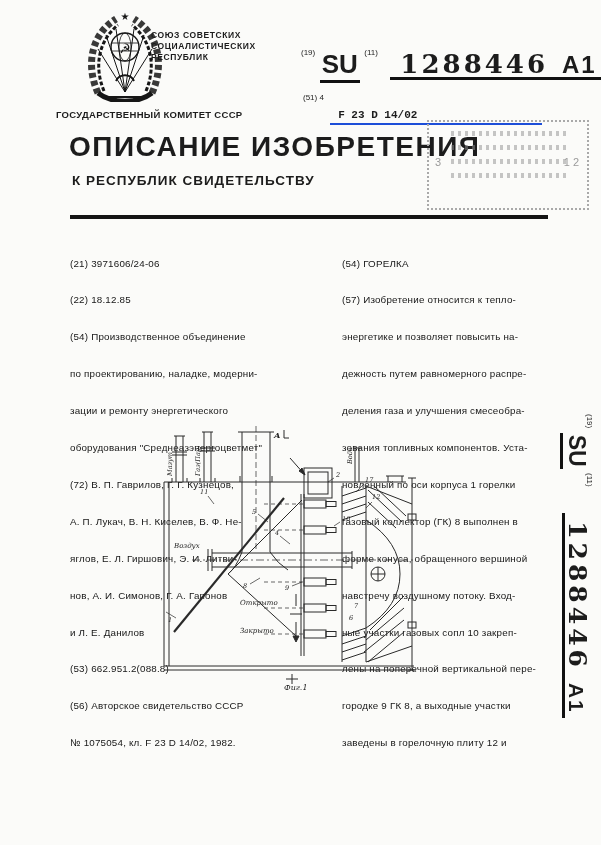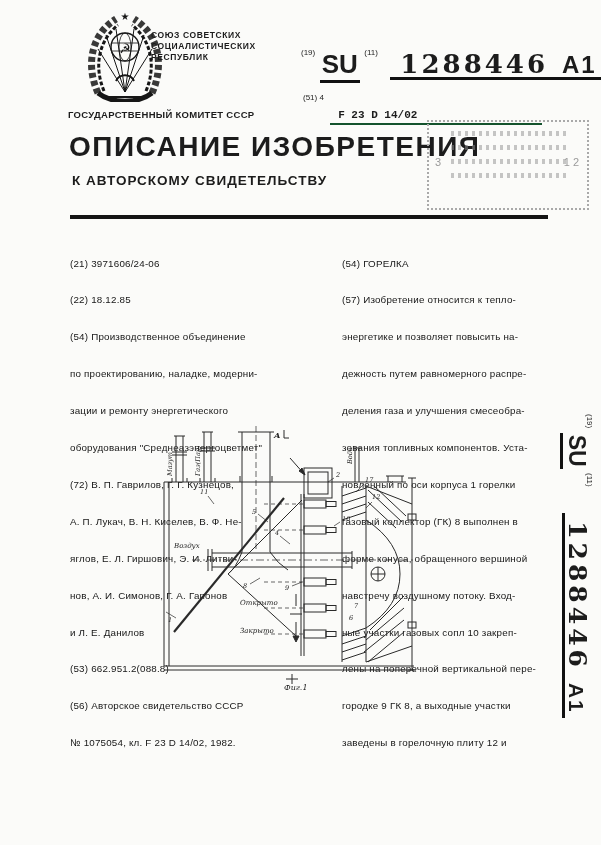--- a/index.html
+++ b/index.html
@@ -5,38 +5,38 @@
   html,body{margin:0;padding:0;background:#e8e8e6;}
   #page{
     position:relative;width:601px;height:845px;margin:0 auto;
     background:#fbfbf9;color:#1c1c1c;overflow:hidden;
     font-family:"Liberation Sans","DejaVu Sans",sans-serif;
   }
   
   #emblem{position:absolute;left:86px;top:7px;width:78px;height:95px;}
   #union-name{position:absolute;left:151px;top:30px;font-size:8.5px;font-weight:bold;
     line-height:11px;letter-spacing:.6px;}
-  #committee{position:absolute;left:68px;top:109px;font-size:9.5px;font-weight:bold;
+  #committee{position:absolute;left:56px;top:109px;font-size:9.5px;font-weight:bold;
     line-height:12px;letter-spacing:.3px;}
   #doc-title{position:absolute;left:69px;top:131px;font-size:28px;font-weight:bold;
     letter-spacing:1.5px;}
   #doc-subtitle{position:absolute;left:72px;top:173px;font-size:13.5px;font-weight:bold;
     letter-spacing:1px;}
   #rule-main{position:absolute;left:70px;top:215px;width:478px;height:4px;background:#141414;}
   
   #pubnum{position:absolute;left:301px;top:48px;white-space:nowrap;}
   .sup{font-size:8px;vertical-align:18px;font-weight:normal;}
   #pubnum .su{font-size:26px;font-weight:bold;border-bottom:3px solid #111;padding:0 2px 1px 2px;}
   #pubnum .num-wrap{border-bottom:3px solid #111;padding:0 6px 1px 10px;margin-left:8px;}
   #pubnum .num{font-family:"DejaVu Serif","Liberation Serif",serif;font-size:26px;
     font-weight:bold;letter-spacing:3px;}
   #pubnum .kind{font-size:24px;font-weight:bold;margin-left:14px;letter-spacing:2px;}
   #ipc-line{position:absolute;left:303px;top:93px;white-space:nowrap;font-size:8px;}
   #ipc-line .ipc{display:inline-block;font-family:"Liberation Mono","DejaVu Sans Mono",monospace;
-    font-size:11px;font-weight:bold;border-bottom:2px solid #14532d;
+    font-size:11px;font-weight:bold;border-bottom:2px solid #1d4ed8;
     padding:0 4px 2px 8px;min-width:200px;margin-left:4px;}
   
   #stamp{position:absolute;left:427px;top:120px;width:158px;height:86px;
     border:2px dotted #a9a9a9;color:#9b9b9b;filter:blur(.4px);}
   #stamp .srow{height:5px;margin:9px 18px 0 22px;opacity:.5;
     background:repeating-linear-gradient(90deg,#8f8f8f 0 3px,transparent 3px 7px);}
   #stamp .mark{position:absolute;font-size:11px;top:34px;}
   #stamp .mark.l{left:6px;} #stamp .mark.r{right:8px;}
   
   .col{position:absolute;top:233px;font-family:Liberation Sans, sans-serif;
@@ -103,21 +103,21 @@
   <div id="ipc-line">
     <span class="sup">(51) 4</span>
     <span class="ipc">F 23 D 14/02</span>
   </div>
 
   <div id="committee">
     <div>ГОСУДАРСТВЕННЫЙ КОМИТЕТ СССР</div>
   </div>
 
   <div id="doc-title">ОПИСАНИЕ ИЗОБРЕТЕНИЯ</div>
-  <div id="doc-subtitle">К АВТОРСКОМУ СВИДЕТЕЛЬСТВУ</div>
+  <div id="doc-subtitle">К РЕСПУБЛИК СВИДЕТЕЛЬСТВУ</div>
 
   <div id="stamp">
     <div class="srow"></div>
     <div class="srow"></div>
     <div class="srow"></div>
     <div class="srow"></div>
     <span class="mark l">3</span>
     <span class="mark r">1 2</span>
   </div>
 

